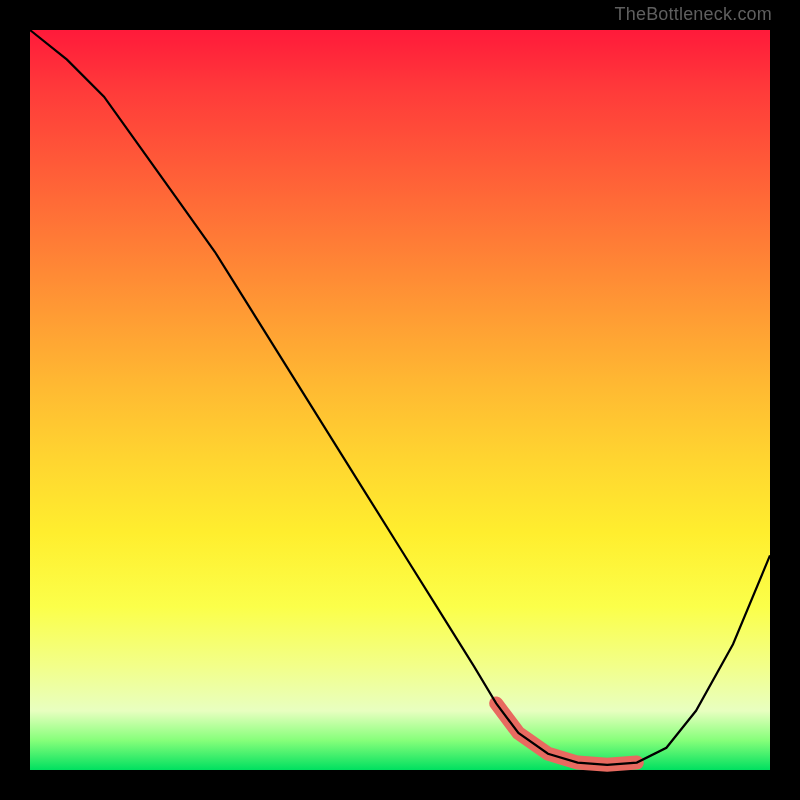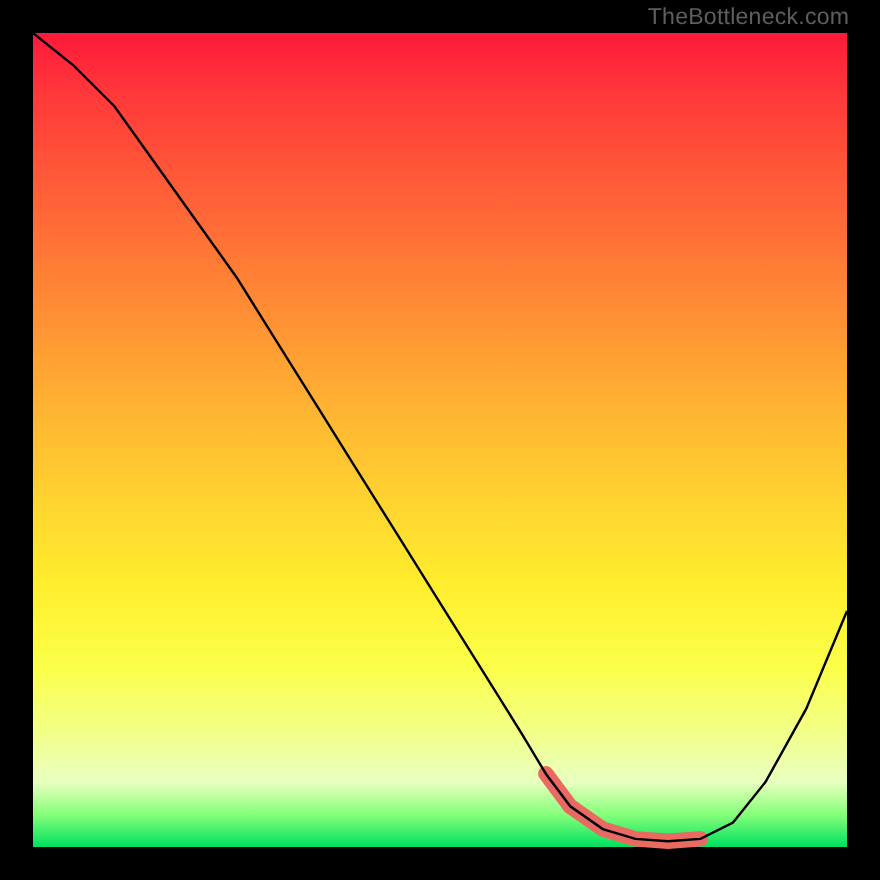--- a/index.html
+++ b/index.html
@@ -40,21 +40,21 @@
       #e8ffc0 92%,
       #86ff7a 96%,
       #00e060 100%
     );
   }
   .watermark {
     position: absolute;
     top: 4px;
     right: 28px;
     color: #5f5f5f;
-    font-size: 21px;
+    font-size: 18px;
     font-weight: 500;
     letter-spacing: 0.2px;
     user-select: none;
   }
   svg.curve {
     position: absolute;
     top: 0;
     left: 0;
     width: 740px;
     height: 740px;

